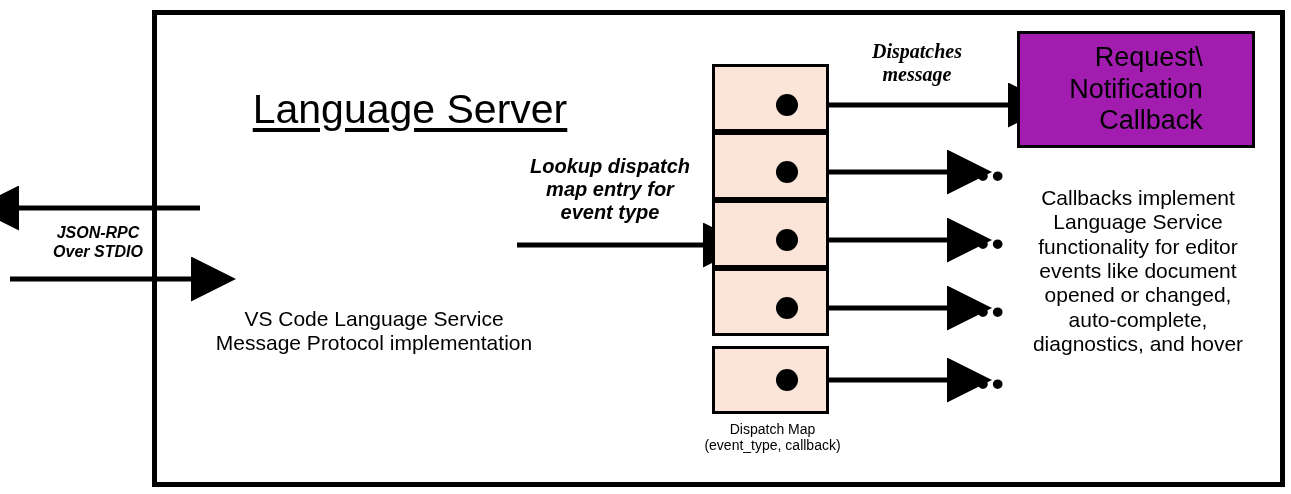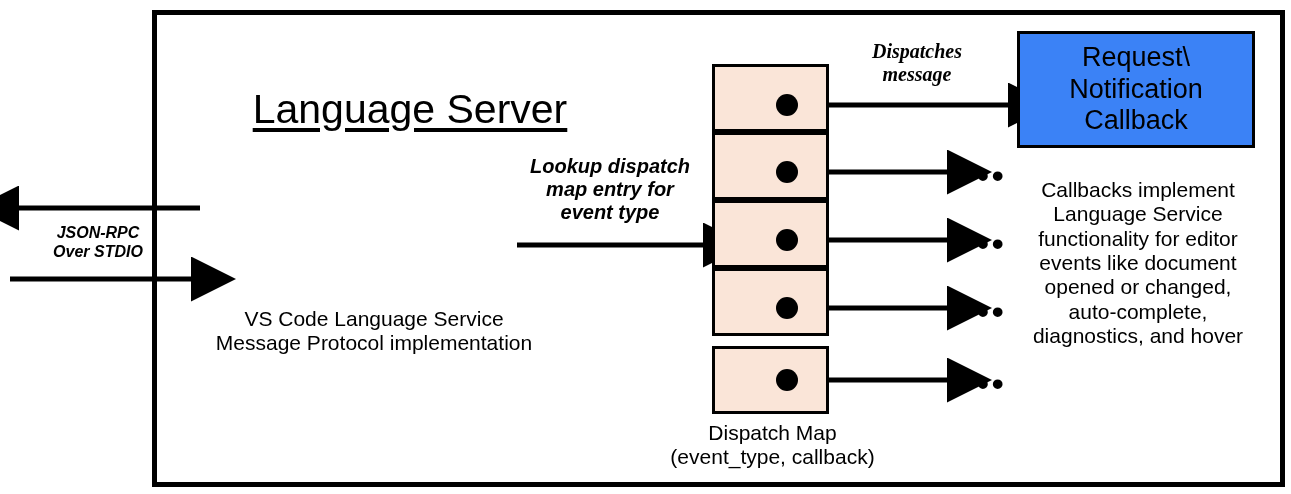--- a/index.html
+++ b/index.html
@@ -62,22 +62,23 @@
     width: 317px;
     height: 106px;
     background: #eae6f0;
     font-size: 29px;
   }
   #callback-box {
     left: 1017px;
     top: 31px;
     width: 238px;
     height: 117px;
-    background: #3b82f6;
+    background: #a21caf;
     font-size: 27px;
+    text-align: right;
   }
 
   
   .dm-cell {
     position: absolute;
     left: 712px;
     width: 117px;
     height: 68px;
     background: #fae5d8;
     border: 3px solid #000;
@@ -96,25 +97,25 @@
   #reader-caption {
     left: 209px;
     top: 307px;
     width: 330px;
     font-size: 21px;
   }
   #dm-caption {
     left: 645px;
     top: 421px;
     width: 255px;
-    font-size: 21px;
+    font-size: 14px;
   }
   #callback-caption {
     left: 1002px;
-    top: 178px;
+    top: 186px;
     width: 272px;
     font-size: 21px;
   }
   #label-jsonrpc {
     left: 18px;
     top: 224px;
     width: 160px;
     font-size: 16px;
     font-style: italic;
     font-weight: bold;

